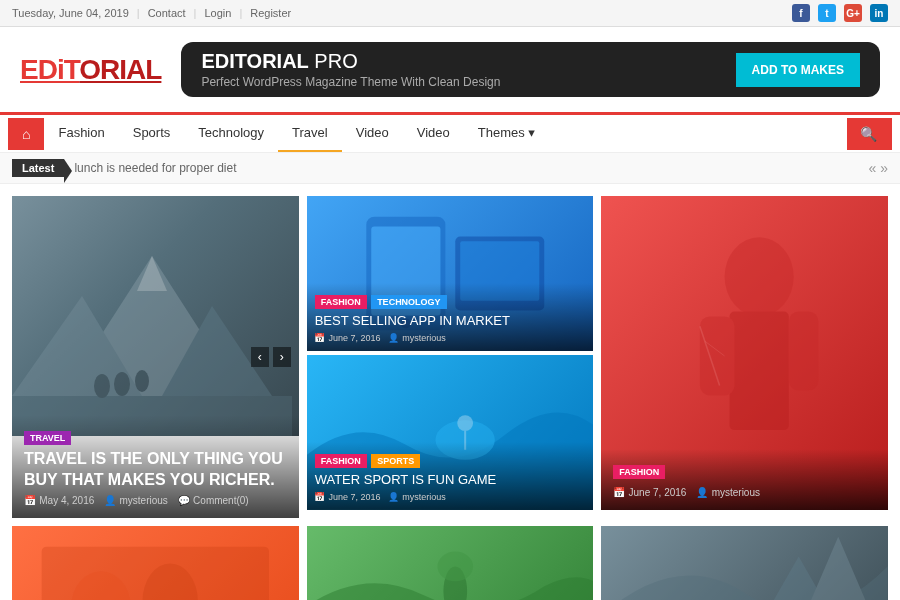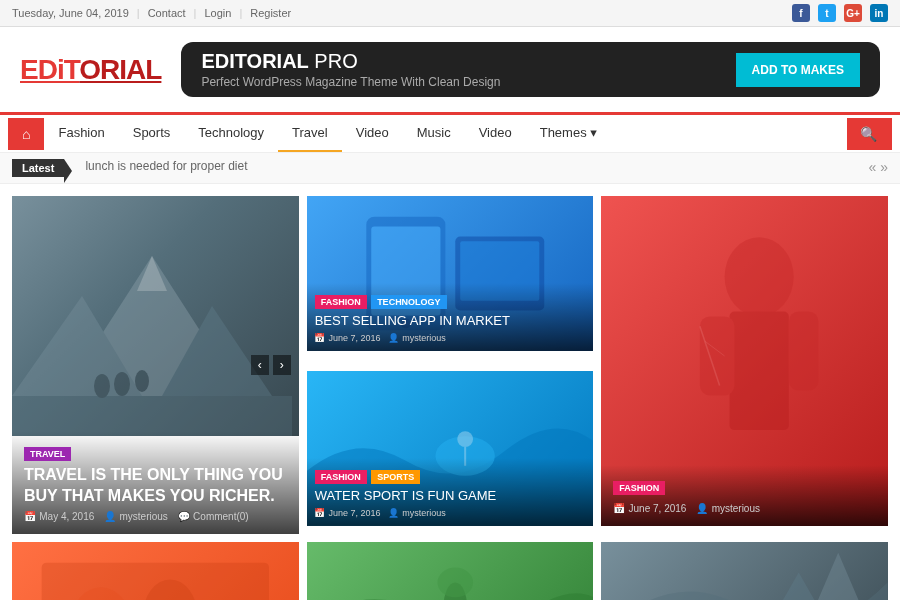--- a/index.html
+++ b/index.html
@@ -31,24 +31,24 @@
 
     
     .nav { background: #fff; border-top: 3px solid #e53935; border-bottom: 1px solid #eee; display: flex; align-items: center; padding: 0 8px; }
     .nav-home { background: #e53935; padding: 8px 14px; color: #fff; font-size: 14px; cursor: pointer; }
     .nav-items { display: flex; list-style: none; flex: 1; }
     .nav-items li { padding: 10px 14px; font-size: 13px; color: #333; cursor: pointer; border-bottom: 2px solid transparent; }
     .nav-items li.active { border-bottom: 2px solid #f5a623; color: #333; }
     .nav-search { background: #e53935; padding: 8px 14px; color: #fff; font-size: 14px; cursor: pointer; margin-left: auto; }
 
     
-    .latest-bar { background: #f9f9f9; border-bottom: 1px solid #eee; padding: 6px 12px; display: flex; gap: 10px; font-size: 12px; color: #666; }
+    .latest-bar { background: #f9f9f9; border-bottom: 1px solid #eee; padding: 6px 12px; display: flex; align-items: center; gap: 10px; font-size: 12px; color: #666; }
     .latest-badge { background: #333; color: #fff; padding: 3px 10px; font-size: 11px; font-weight: bold; position: relative; }
     .latest-badge::after { content: ''; position: absolute; right: -8px; top: 0; border-top: 12px solid transparent; border-bottom: 12px solid transparent; border-left: 8px solid #333; }
-    .latest-text { flex: 1; margin-left: 11px; }
+    .latest-text { flex: 1; margin-left: 0; }
     .latest-nav { display: flex; gap: 4px; }
     .latest-nav span { cursor: pointer; color: #999; font-size: 14px; }
 
     
     .main-content { padding: 12px; background: #fff; }
 
     
     .featured-grid { display: grid; grid-template-columns: 1fr 1fr 1fr; gap: 8px; margin-bottom: 8px; }
 
     
@@ -62,21 +62,21 @@
     .tag-travel { background: #9c27b0; }
     .tag-fashion { background: #e91e63; }
     .tag-technology { background: #2196f3; }
     .tag-sports { background: #ff9800; }
 
     
     .featured-nav { position: absolute; top: 50%; right: 8px; transform: translateY(-50%); display: flex; gap: 4px; }
     .featured-nav span { background: rgba(0,0,0,0.5); color: #fff; padding: 3px 7px; cursor: pointer; font-size: 12px; }
 
     
-    .featured-mid { display: flex; flex-direction: column; gap: 20px; }
+    .featured-mid { display: flex; flex-direction: column; gap: 4px; }
     .article-card { position: relative; overflow: hidden; flex: 1; }
 
     
     .featured-right { position: relative; overflow: hidden; }
 
     
     .img-mountain { background: linear-gradient(135deg, #78909c 0%, #546e7a 40%, #37474f 100%); height: 240px; }
     .img-app { background: linear-gradient(135deg, #42a5f5 0%, #1565c0 100%); height: 155px; }
     .img-water { background: linear-gradient(135deg, #29b6f6 0%, #0277bd 100%); height: 155px; }
     .img-punk { background: linear-gradient(135deg, #ef5350 0%, #b71c1c 100%); height: 240px; }
@@ -129,21 +129,20 @@
   </div>
 
   <div class="nav">
     <div class="nav-home">⌂</div>
     <ul class="nav-items">
       <li>Fashion</li>
       <li>Sports</li>
       <li>Technology</li>
       <li class="active">Travel</li>
       <li>Video</li>
-      <li>Music</li>
       <li>Video</li>
       <li>Themes ▾</li>
     </ul>
     <div class="nav-search">🔍</div>
   </div>
 
   <div class="latest-bar">
     <span class="latest-badge">Latest</span>
     <span class="latest-text">lunch is needed for proper diet</span>
     <div class="latest-nav">

